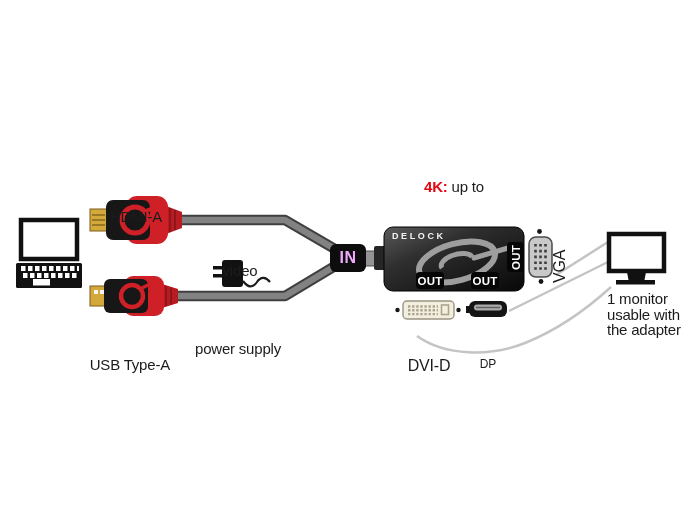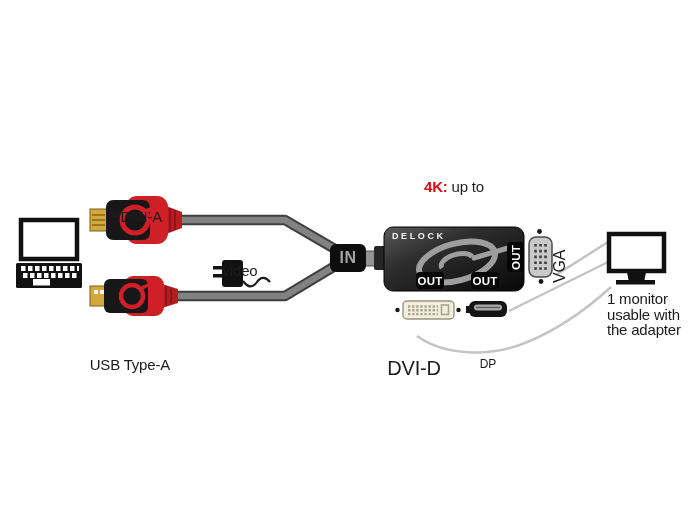--- a/index.html
+++ b/index.html
@@ -9,21 +9,21 @@
     outline:1px solid #d8d8d8;
   }
   .abs{position:absolute;}
   .lbl{font-size:15px;letter-spacing:-0.2px;color:#1c1c1c;white-space:nowrap;}
   .ctr{text-align:center;margin-top:37px;}
   #svgLayer{position:absolute;left:0;top:0;z-index:1;}
   .html-layer{z-index:2;}
   
   .in-box{
     left:330px;top:244px;width:36px;height:28px;background:#0d0d0d;
-    border-radius:6px;color:#a3a3a3;font-weight:bold;font-size:16px;
+    border-radius:6px;color:#f0abfc;font-weight:bold;font-size:16px;
     display:flex;align-items:center;justify-content:center;letter-spacing:.5px;
   }
   
   .brand{
     left:392px;top:231px;color:#f2f2f2;font-size:9px;font-weight:bold;
     letter-spacing:2.6px;
   }
   
   .out-badge{
     background:#060606;color:#fff;font-weight:bold;font-size:11.5px;
@@ -37,21 +37,21 @@
   
   .fourk{left:382px;top:179px;width:144px;text-align:center;line-height:16px;}
   .fourk .hl{color:#e30613;font-weight:bold;}
   .fourk .rest{margin-left:4px;}
   .fourk .res{font-size:15px;letter-spacing:-0.3px;}
   
   .vga-lbl{
     left:551px;top:237px;height:46px;font-size:16px;
     writing-mode:vertical-rl;transform:rotate(180deg);
   }
-  .dvi-lbl{left:384px;top:320px;width:60px;font-size:20px;}
+  .dvi-lbl{left:399px;top:320px;width:60px;font-size:16px;}
   .dp-lbl{left:468px;top:320px;width:40px;font-size:12px;}
   .hdmi-lbl{left:100px;top:171px;width:72px;}
   .usb-lbl{left:86px;top:319px;width:84px;text-align:right;}
   .video-lbl{left:205px;top:225px;width:70px;text-align:center;}
   .power-lbl{left:190px;top:303px;width:96px;}
   .mon-note{left:607px;top:291px;width:86px;font-size:15px;line-height:15.5px;letter-spacing:-0.2px;}
 </style>
 </head>
 <body>
 
@@ -170,20 +170,21 @@
       <rect x="616" y="280" width="39" height="4.5" fill="#111"></rect>
     </g>
   </svg>
 
   <div class="abs html-layer lbl ctr hdmi-lbl">HDMI-A</div>
 
   <div class="abs html-layer lbl ctr usb-lbl">USB Type-A</div>
 
   <div class="abs html-layer lbl ctr video-lbl">video</div>
 
+  <div class="abs html-layer lbl ctr power-lbl">power supply</div>
 
   <div class="abs html-layer in-box">IN</div>
 
   <div class="abs html-layer brand">DELOCK</div>
 
   <div class="abs html-layer out-badge out1">OUT</div>
   <div class="abs html-layer out-badge out2">OUT</div>
   <div class="abs html-layer out-badge out3">OUT</div>
 
   <div class="abs html-layer lbl fourk">

